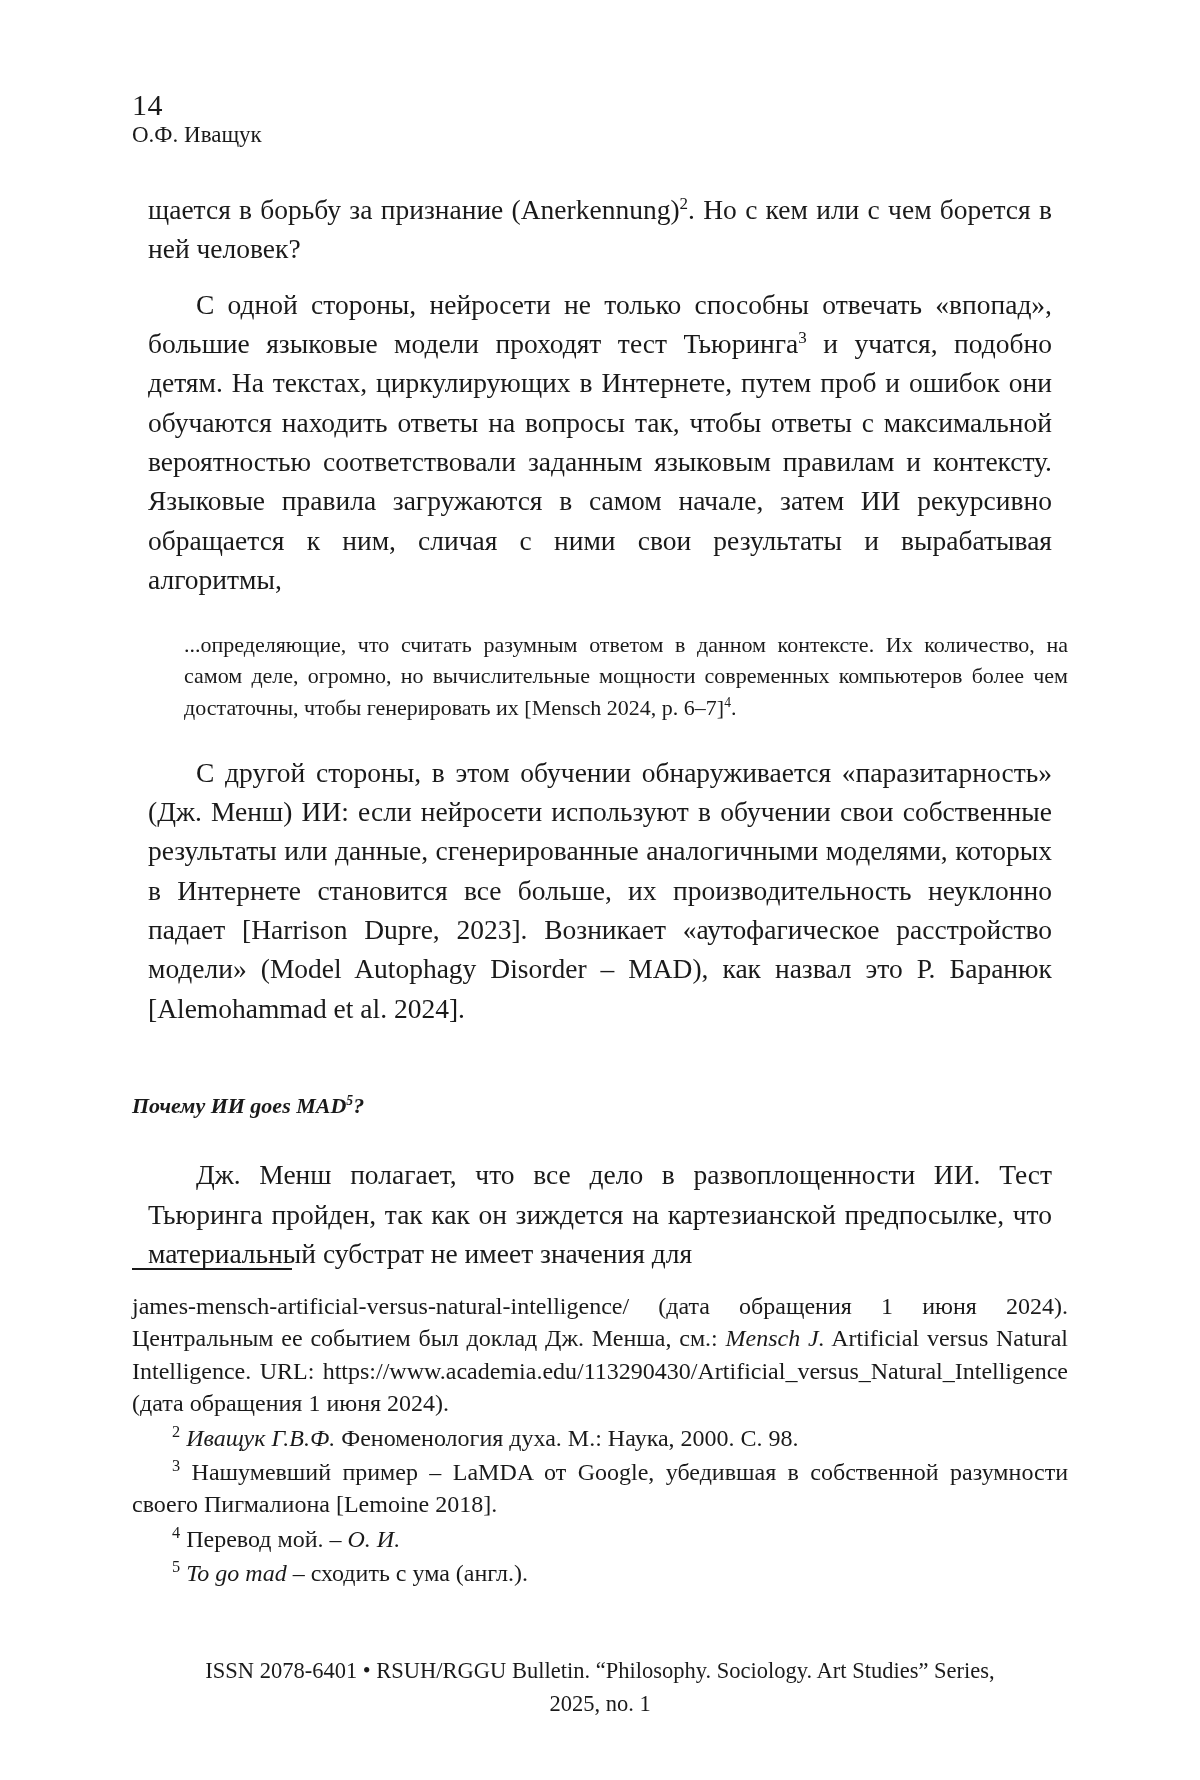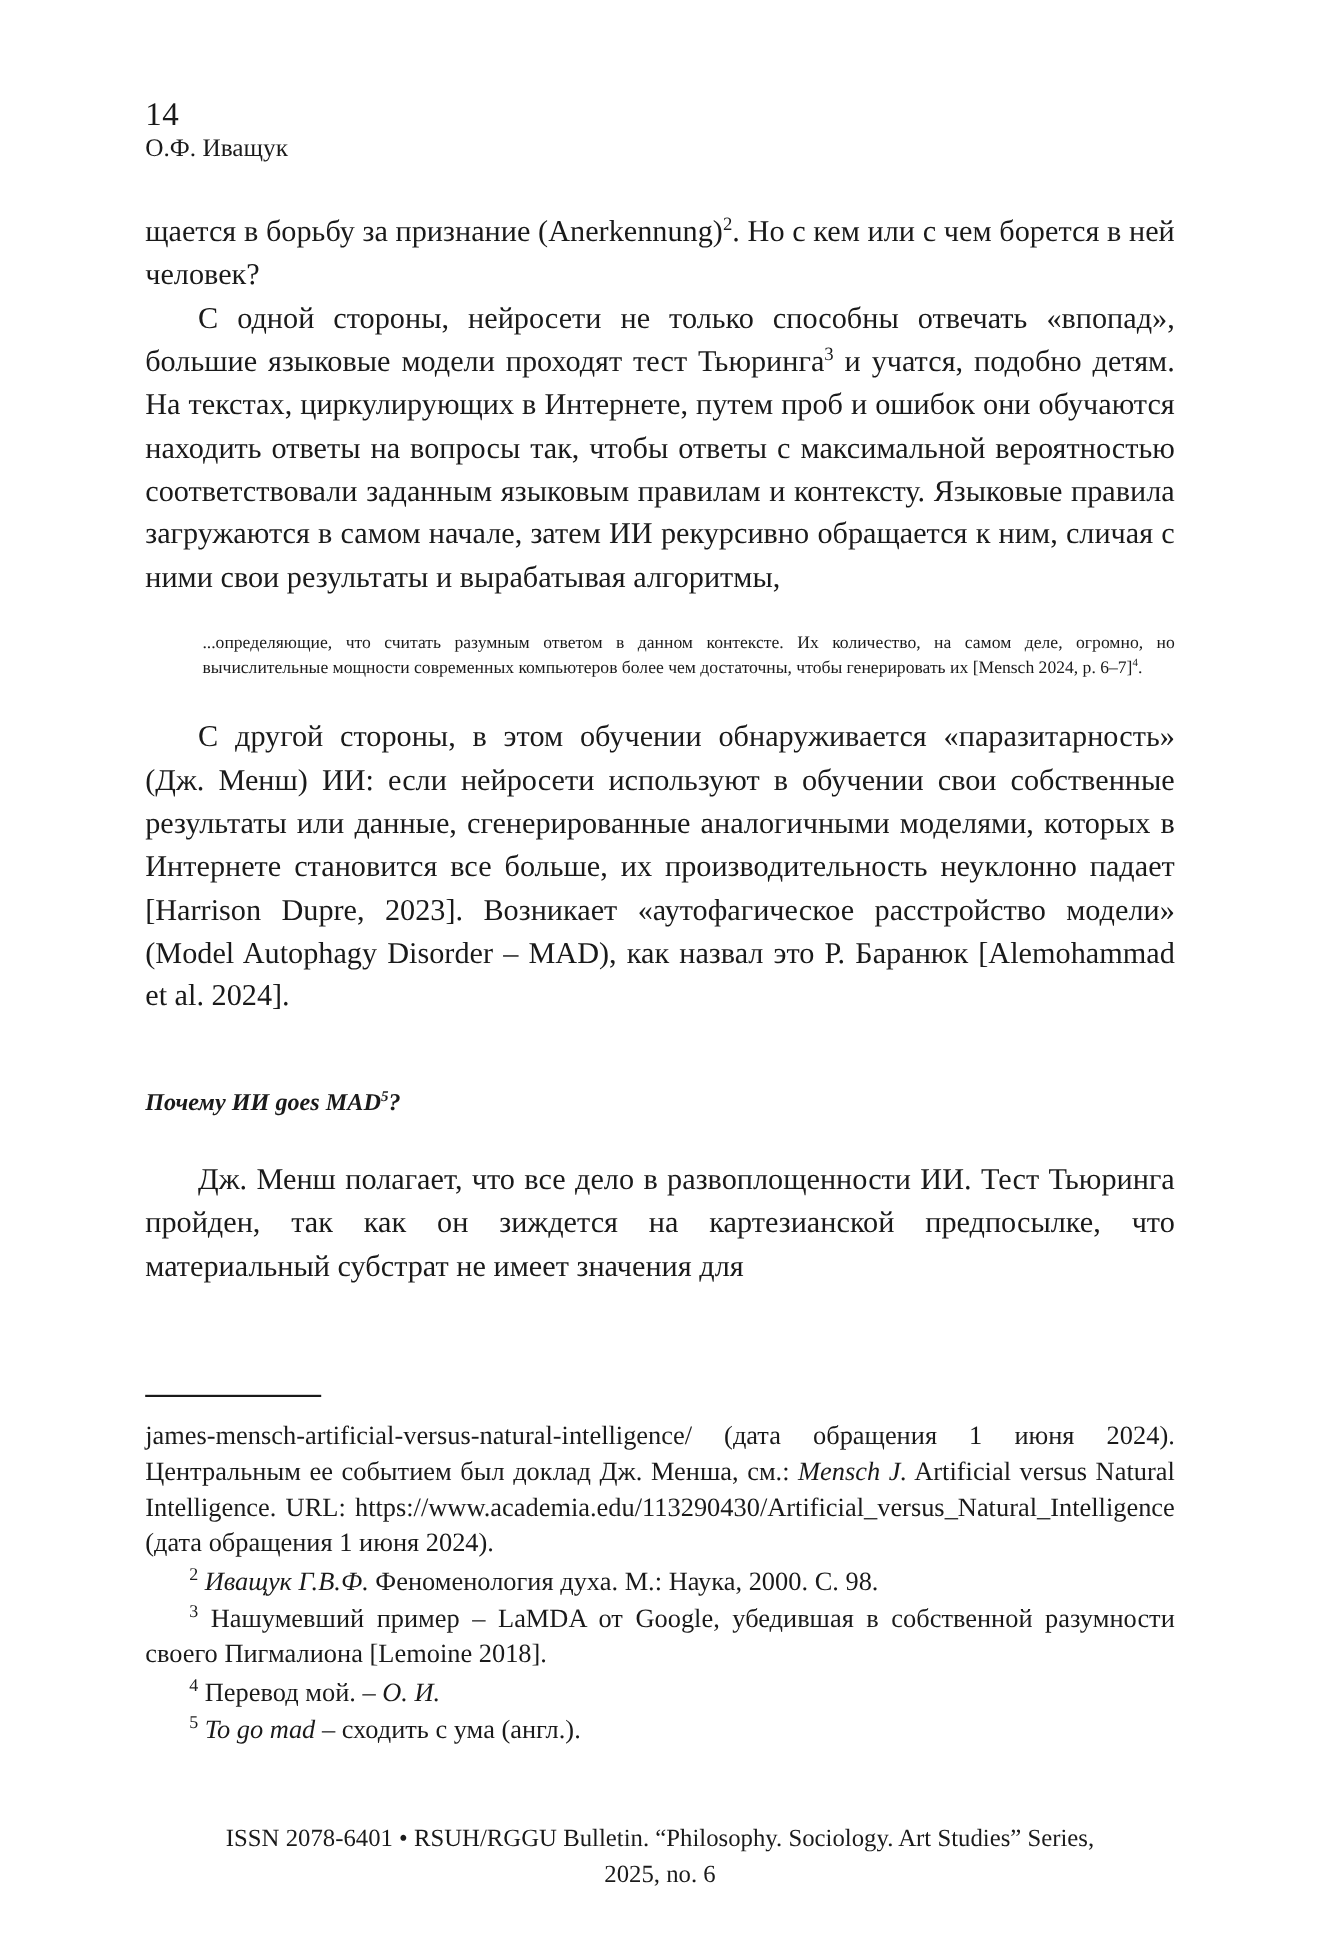--- a/index.html
+++ b/index.html
@@ -41,28 +41,28 @@
   }
   
   .body-text {
     font-size: 27.5px;
     line-height: 1.43;
     text-align: justify;
     text-justify: inter-word;
     hyphens: manual;
   }
   .body-text p {
-    margin: 0;
+    margin: 16px;
   }
   .p-indent {
     text-indent: 48px;
   }
   .quote {
     margin: 30px 0 30px 52px;
-    font-size: 16px;
+    font-size: 22px;
     line-height: 1.42;
     text-align: justify;
   }
   .quote p { margin: 0; }
   sup {
     font-size: 0.62em;
     vertical-align: super;
     line-height: 0;
   }
   .subhead {
@@ -150,16 +150,16 @@
       <p class="fn-indent"><span class="fn-num">3</span><span> Нашумевший пример – LaMDA от Google, убедившая в собственной разумности своего Пигмалиона [Lemoine 2018].</span></p>
 
       <p class="fn-indent"><span class="fn-num">4</span><span> Перевод мой. – </span><em>О. И.</em></p>
 
       <p class="fn-indent"><span class="fn-num">5</span> <em>To go mad</em><span> – сходить с ума (англ.).</span></p>
     </div>
   </div>
 
   <div class="colophon">
     <div>ISSN 2078-6401 • RSUH/RGGU Bulletin. “Philosophy. Sociology. Art Studies” Series,</div>
-    <div>2025, no. 6</div>
+    <div>2025, no. 1</div>
   </div>
 
 </div>
 
 </body></html>

